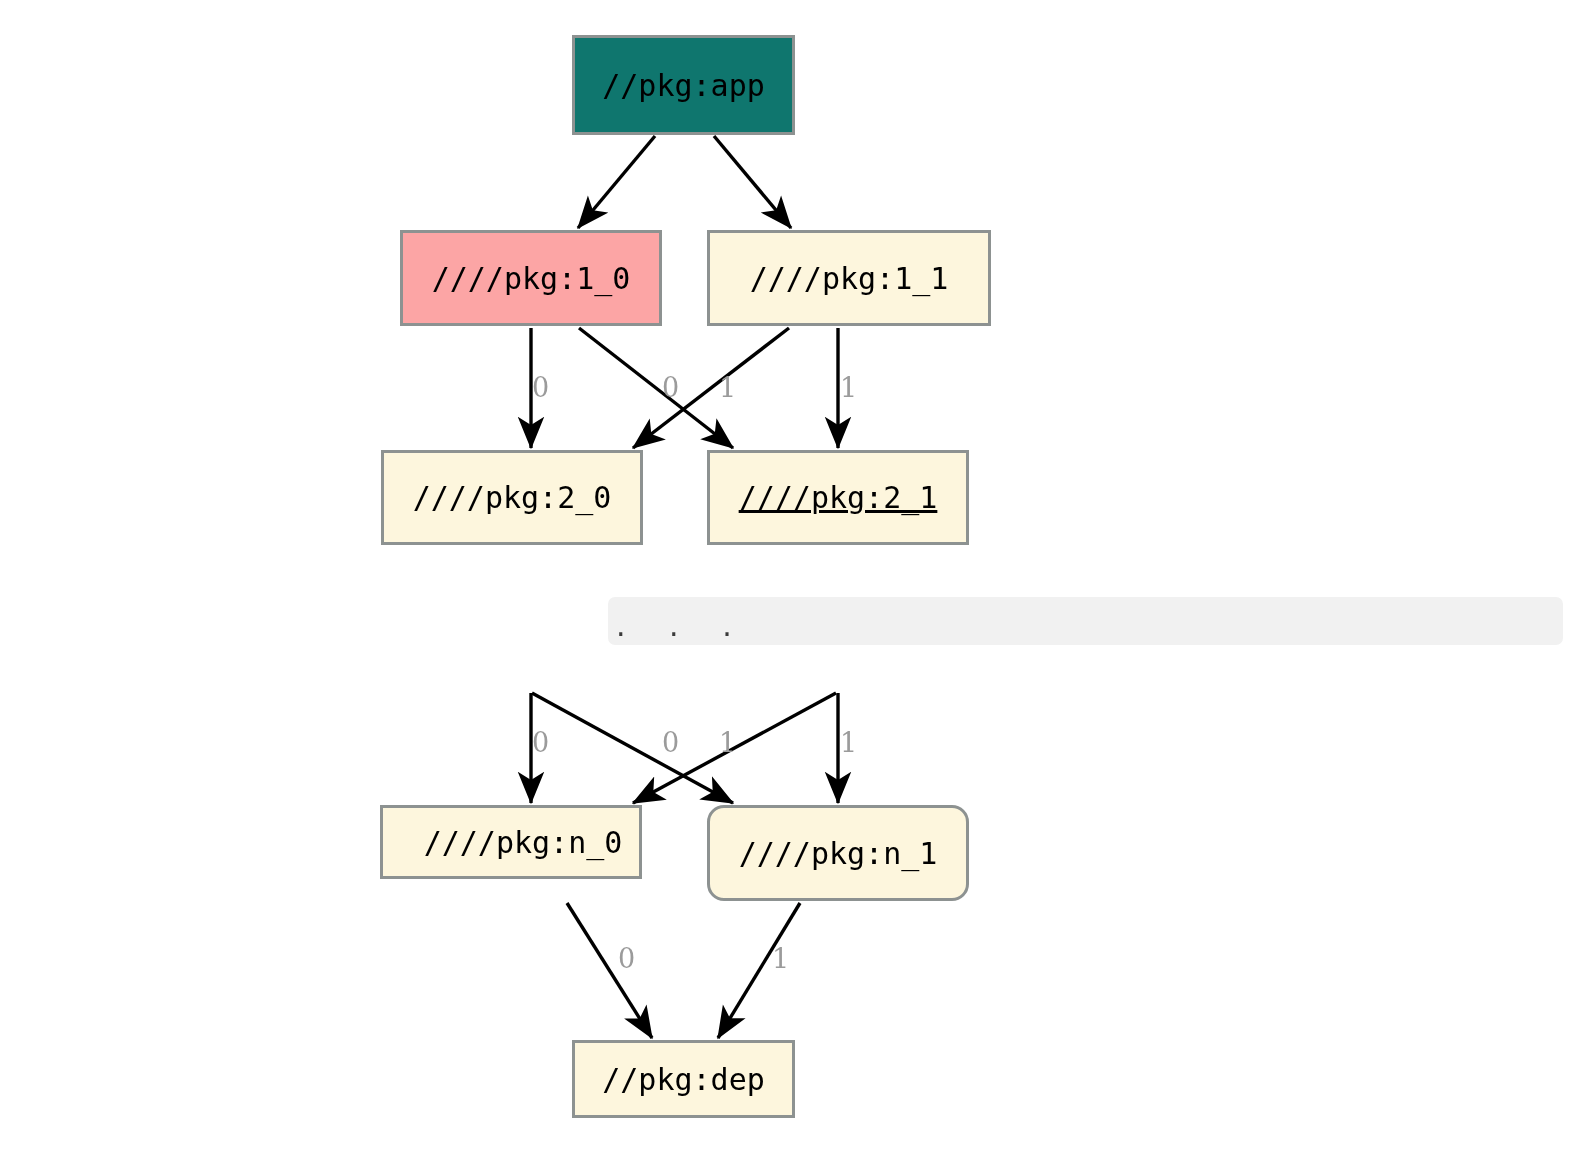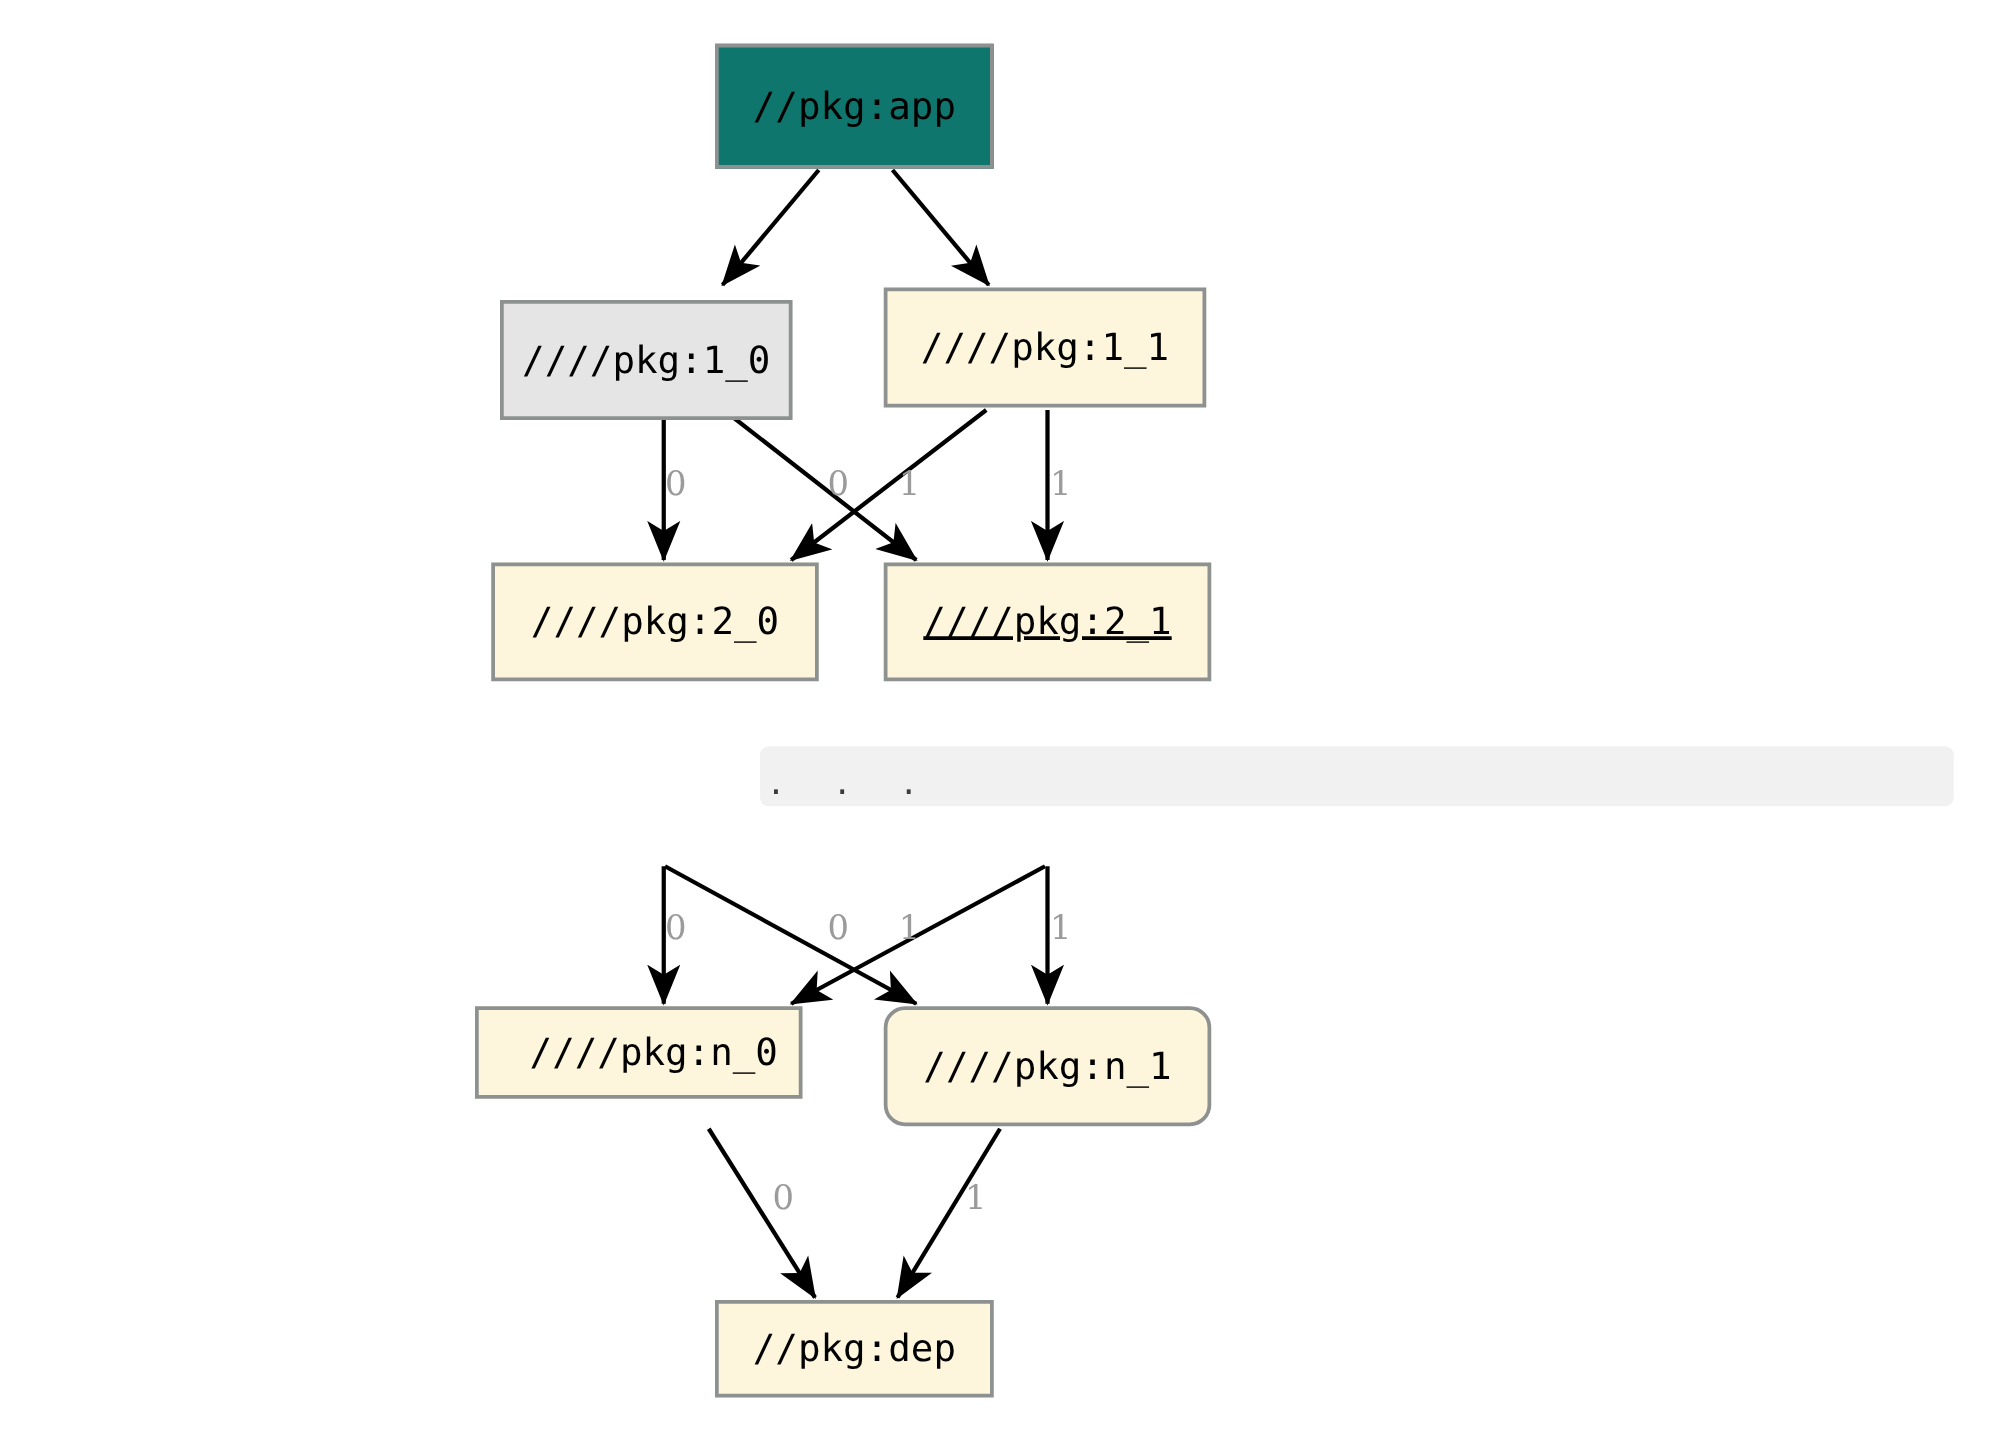--- a/index.html
+++ b/index.html
@@ -94,27 +94,27 @@
         <line x1="838" y1="693" x2="838" y2="803" stroke="#000000" stroke-width="3.4" marker-end="url(#arrowhead)"></line>
         <line x1="567" y1="903" x2="652" y2="1038" stroke="#000000" stroke-width="3.4" marker-end="url(#arrowhead)"></line>
         <line x1="800" y1="903" x2="718" y2="1038" stroke="#000000" stroke-width="3.4" marker-end="url(#arrowhead)"></line>
       </g>
   </svg>
 
   <div id="nodes-layer">
       <div class="node-box" style="left: 572px; top: 35px; width: 223px; height: 100px; background: #0f766e; border-color: rgb(141, 146, 145);">
         <span class="node-label">//pkg:app</span>
       </div>
-      <div class="node-box" style="left: 400px; top: 230px; width: 234px; height: 96px; background: #e5e5e5; border-color: rgb(141, 146, 145); margin-top: 10px;">
+      <div class="node-box" style="left: 400px; top: 230px; width: 262px; height: 96px; background: #fca5a5; border-color: rgb(141, 146, 145);">
         <span class="node-label">////pkg:1_0</span>
       </div>
-      <div class="node-box" style="left: 707px; top: 230px; width: 258px; height: 96px; background: rgb(253, 246, 221); border-color: rgb(141, 146, 145);">
+      <div class="node-box" style="left: 707px; top: 230px; width: 284px; height: 96px; background: rgb(253, 246, 221); border-color: rgb(141, 146, 145);">
         <span class="node-label">////pkg:1_1</span>
       </div>
-      <div class="node-box" style="left: 393px; top: 450px; width: 262px; height: 95px; background: rgb(253, 246, 221); border-color: rgb(141, 146, 145);">
+      <div class="node-box" style="left: 381px; top: 450px; width: 262px; height: 95px; background: rgb(253, 246, 221); border-color: rgb(141, 146, 145);">
         <span class="node-label">////pkg:2_0</span>
       </div>
       <div class="node-box" style="left: 707px; top: 450px; width: 262px; height: 95px; background: rgb(253, 246, 221); border-color: rgb(141, 146, 145); text-decoration: underline;">
         <span class="node-label">////pkg:2_1</span>
       </div>
       <div class="node-box" style="left: 380px; top: 805px; width: 262px; height: 74px; background: rgb(253, 246, 221); border-color: rgb(141, 146, 145); padding-left: 24px;">
         <span class="node-label">////pkg:n_0</span>
       </div>
       <div class="node-box" style="left: 707px; top: 805px; width: 262px; height: 96px; background: rgb(253, 246, 221); border-color: rgb(141, 146, 145); border-radius: 17px;">
         <span class="node-label">////pkg:n_1</span>

